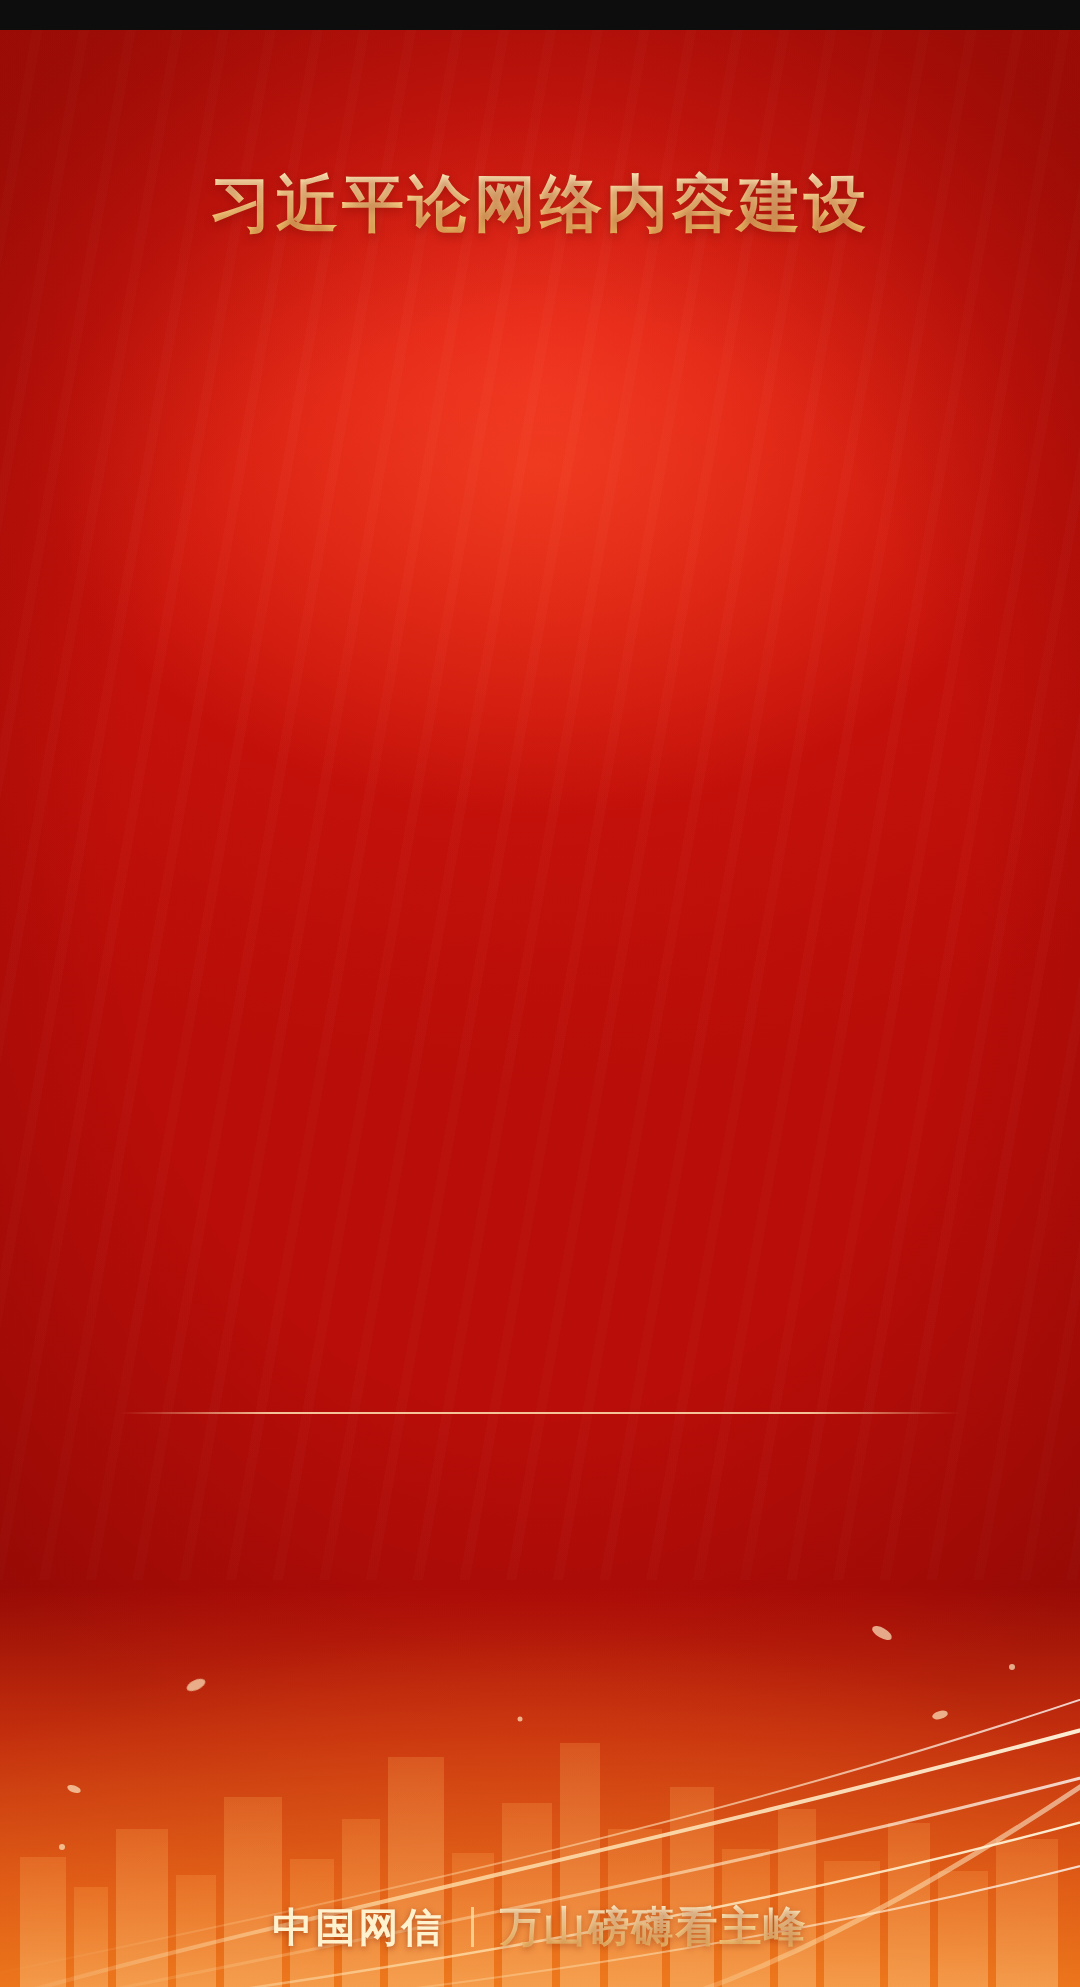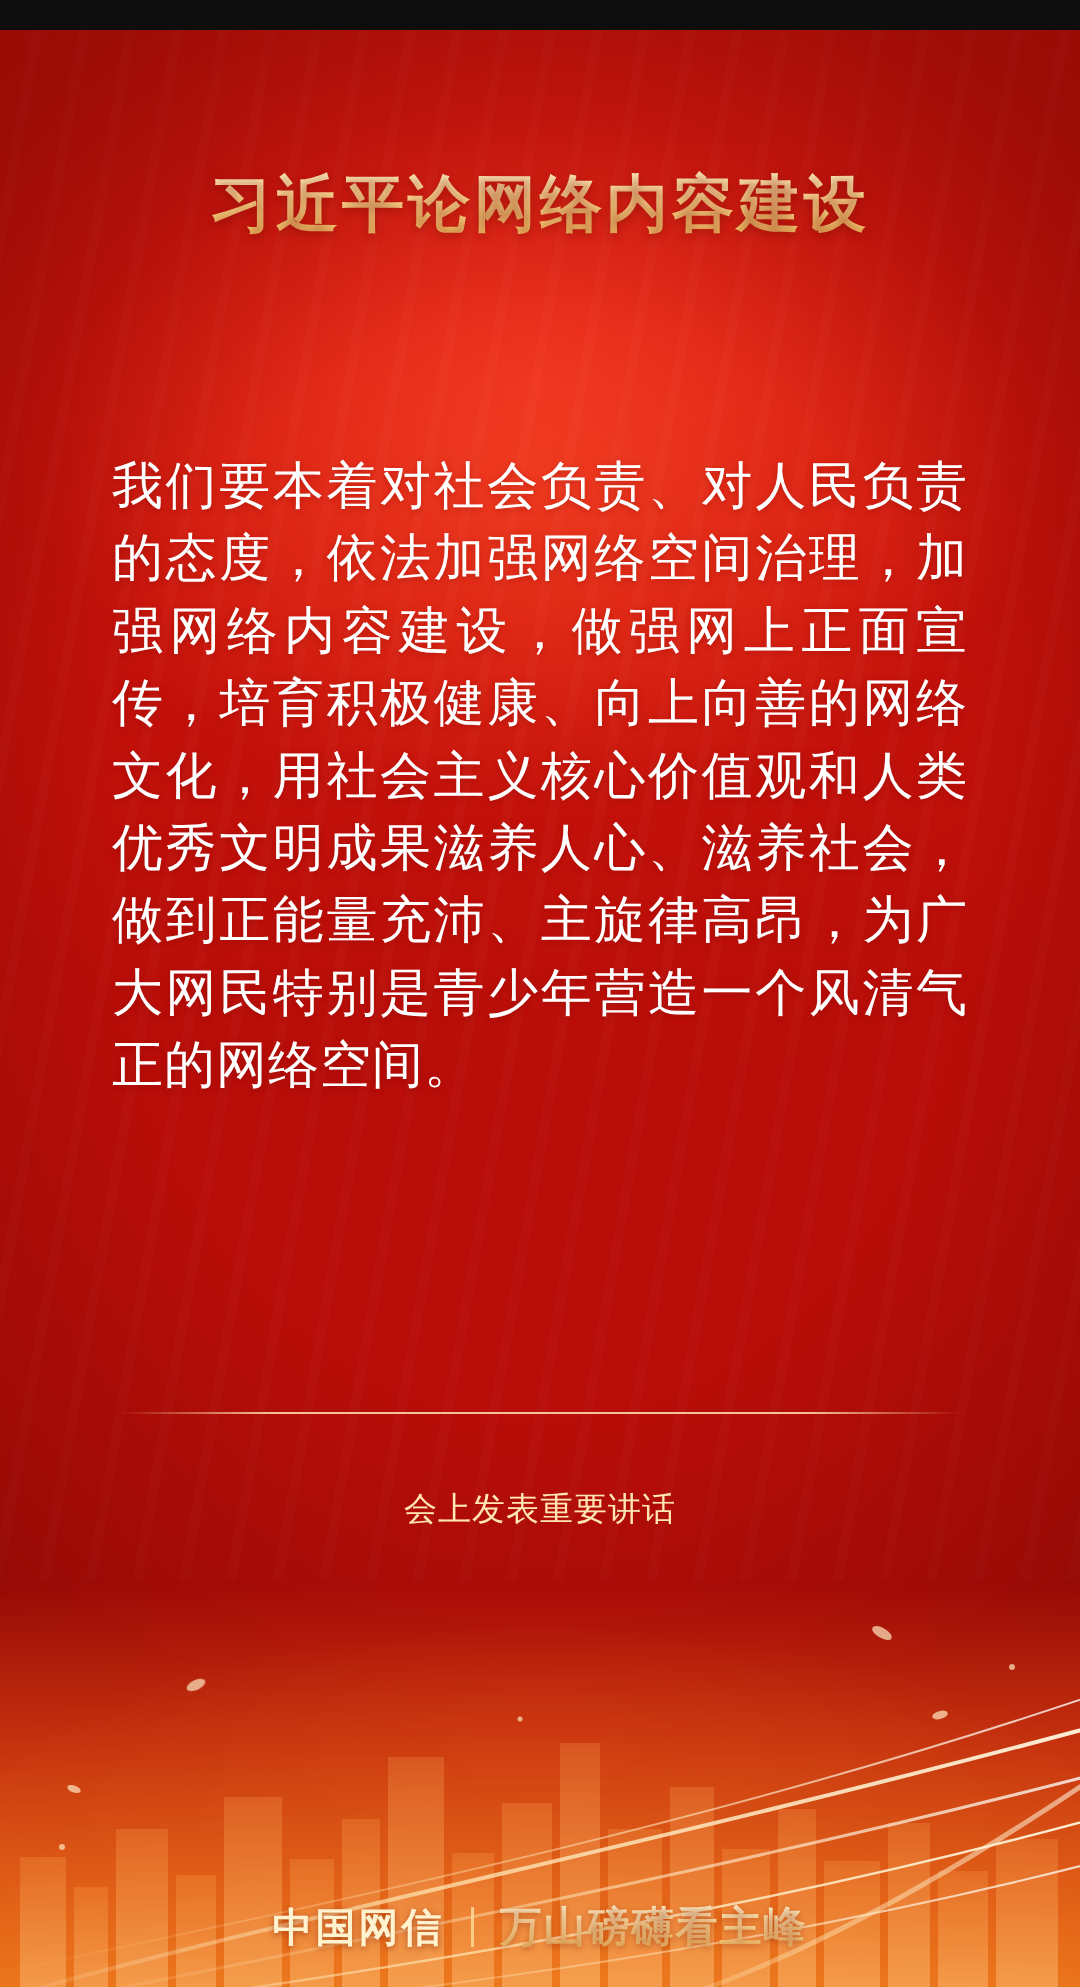--- a/index.html
+++ b/index.html
@@ -172,26 +172,24 @@
 <div class="poster">
 
   <div class="bg-glow"></div>
   <div class="bg-rays"></div>
   <div class="vignette"></div>
 
   <div class="title-wrap">
     <div class="title">习近平论网络内容建设</div>
   </div>
 
-  <div class="quote">我们要本着对社会负责、对人民负责的态度，依法加强网络空间治理，加强网络内容建设，做强网上正面宣传，培育积极健康、向上向善的网络文化，用社会主义核心价值观和人类优秀文明成果滋养人心、滋养社会，做到正能量充沛、主旋律高昂，为广大网民特别是青少年营造一个风清气正的网络空间。</div>
 
   <div class="divider"></div>
 
   <div class="source">
-    <div>会上发表重要讲话</div>
   </div>
 
   <div class="bottom-fade"></div>
 
   <svg class="skyline" viewBox="0 0 1080 560" preserveAspectRatio="none">
     <defs>
       <linearGradient id="gSky" x1="0" y1="0" x2="0" y2="1">
         <stop offset="0%" stop-color="#ffb05a" stop-opacity="0.22"></stop>
         <stop offset="100%" stop-color="#ffd79a" stop-opacity="0.45"></stop>
       </linearGradient>

